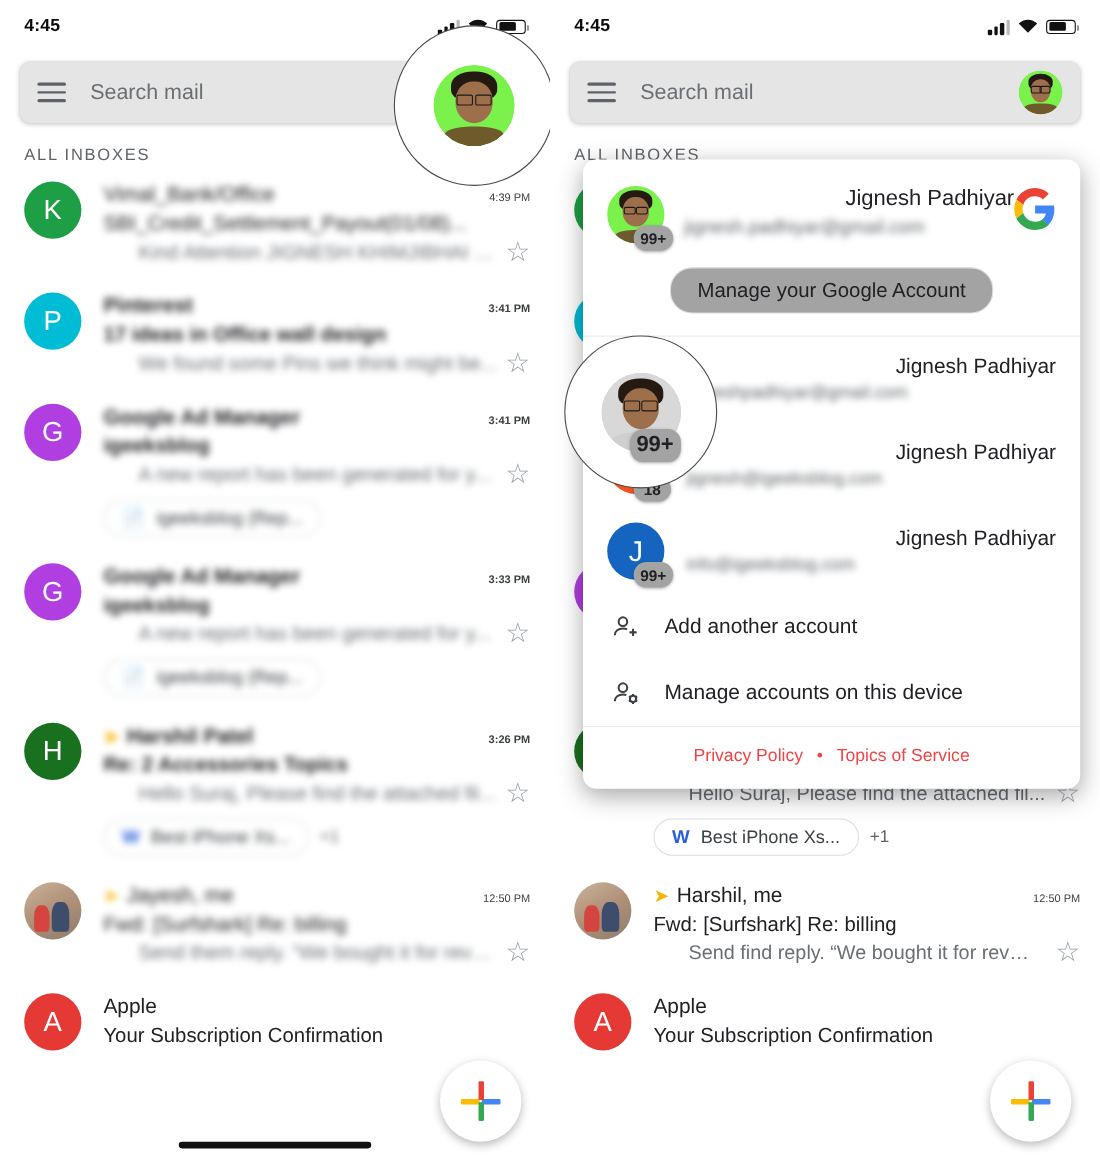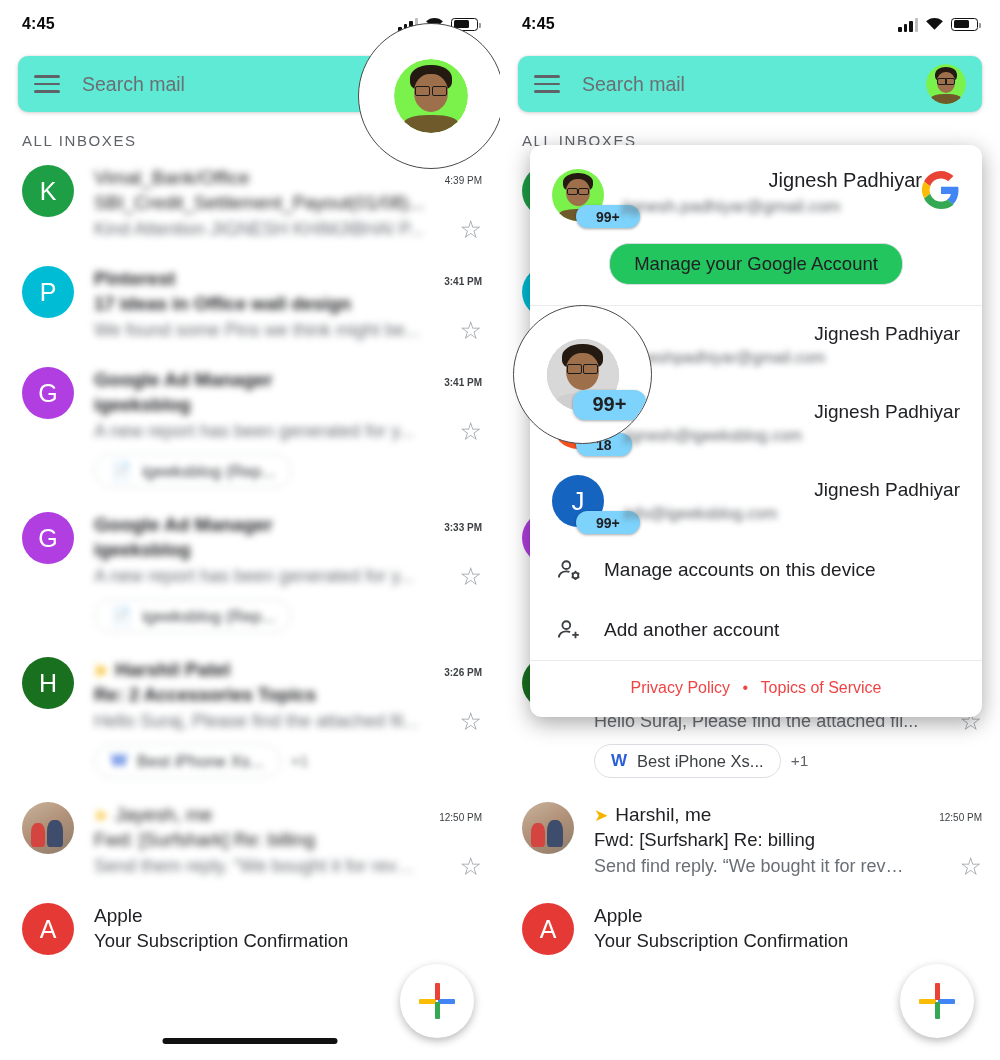--- a/index.html
+++ b/index.html
@@ -28,21 +28,21 @@
   .ic-signal i:nth-child(4) { height: 14px; background: #bdbdbd; }
   .ic-wifi { width: 19px; height: 14px; position: relative; }
   .ic-batt { width: 27px; height: 13px; border: 1.6px solid #111; border-radius: 3.5px;
              position: relative; padding: 1.6px; }
   .ic-batt .fill { height: 100%; width: 72%; background: #111; border-radius: 1.5px; }
   .ic-batt:after { content: ""; position: absolute; right: -4px; top: 4px; width: 2px;
                    height: 5px; background: #9a9a9a; border-radius: 0 1px 1px 0; }
 
   
   .searchwrap { padding: 8px 18px 10px; }
-  .searchbar { height: 56px; background: #5eead4; border-radius: 10px;
+  .searchbar { height: 56px; background: #e5e5e5; border-radius: 10px;
                box-shadow: 0 1px 4px rgba(0,0,0,.18), 0 0 0 .5px rgba(0,0,0,.045);
                display: flex; align-items: center; padding: 0 16px; }
   .hamburger { width: 26px; display: flex; flex-direction: column; gap: 5px; flex: none; }
   .hamburger span { display: block; height: 2.4px; background: #5f6368; border-radius: 2px; }
   .search-ph { margin-left: 22px; font-size: 19.5px; color: #6b6f73; }
   .avatar-slot { margin-left: auto; width: 40px; height: 40px; flex: none; }
   .av { width: 100%; height: 100%; border-radius: 50%; overflow: hidden; position: relative; }
 
   
   .face { position: absolute; inset: 0; border-radius: 50%; background: #7bf24b; overflow: hidden; }
@@ -73,21 +73,21 @@
   .mail-sender { font-size: 19px; color: #202124; flex: 1; min-width: 0;
                  white-space: nowrap; overflow: hidden; text-overflow: ellipsis; }
   .mail-sender.unread { font-weight: bold; }
   .mail-time { font-size: 10px; color: #3c4043; flex: none; padding-left: 10px; }
   .mail-time.unread { font-weight: bold; }
   .mail-subject { font-size: 18.5px; color: #202124; margin-top: 3px;
                   white-space: nowrap; overflow: hidden; text-overflow: ellipsis; }
   .mail-subject.unread { font-weight: bold; }
   .mail-snip-line { display: flex; align-items: center; margin-top: 3px; }
   .mail-snippet { font-size: 18px; color: #6a6f75; flex: 1; min-width: 0;
-                  white-space: nowrap; overflow: hidden; text-overflow: ellipsis; }
+                  white-space: nowrap; overflow: hidden; text-overflow: ellipsis; margin-left: 32px; }
   .star { flex: none; width: 30px; text-align: right; color: #9aa0a6; font-size: 25px;
           line-height: 1; }
   .chip-line { display: flex; align-items: center; margin-top: 10px; gap: 10px; }
   .chip { display: inline-flex; align-items: center; gap: 10px; height: 34px;
           border: 1px solid #dcdfe3; border-radius: 18px; padding: 0 16px;
           font-size: 16.5px; color: #3c4043; max-width: 240px; }
   .chip .gi { font-weight: bold; font-size: 17px; }
   .chip-extra { font-size: 15.5px; color: #5f6368; }
   .arrow-fwd { color: #f4b400; font-size: 17px; margin-right: 7px; }
 
@@ -123,32 +123,32 @@
 
   .acct-dialog { position: absolute; left: 30px; top: 145px; width: 452px;
                  background: #fff; border-radius: 12px;
                  box-shadow: 0 6px 22px rgba(0,0,0,.35); overflow: hidden; }
   .acct-head { display: flex; align-items: flex-start; padding: 24px 22px 0 22px; }
   .acct-av-wrap { position: relative; width: 52px; height: 52px; flex: none; }
   .acct-av { width: 52px; height: 52px; border-radius: 50%; overflow: hidden;
              display: flex; align-items: center; justify-content: center;
              color: #fff; font-size: 26px; }
   .badge { position: absolute; left: 24px; bottom: -7px; min-width: 34px; height: 23px;
-           background: #7dd3fc; border-radius: 12px; box-shadow: 0 1px 3px rgba(0,0,0,.35);
+           background: #a3a3a3; border-radius: 12px; box-shadow: 0 1px 3px rgba(0,0,0,.35);
            display: flex; align-items: center; justify-content: center;
-           font-size: 14px; font-weight: bold; color: #202124; padding: 0 20px; }
+           font-size: 14px; font-weight: bold; color: #202124; padding: 0 6px; }
   .acct-text { padding-left: 18px; flex: 1; min-width: 0; }
   .acct-name { font-size: 20px; color: #202124; text-align: right; }
   .acct-mail { font-size: 17px; color: #5f6368; margin-top: 5px; }
   .g-logo { flex: none; width: 38px; height: 38px; margin-top: 2px; }
 
   .manage-btn-row { display: flex; justify-content: center; padding: 22px 0 20px; }
   .manage-btn { border: 1px solid #dadce0; border-radius: 20px; height: 42px;
                 padding: 0 24px; font-size: 18.5px; color: #202124;
-                display: flex; align-items: center; background: #22c55e; }
+                display: flex; align-items: center; background: #a3a3a3; }
   .divider { height: 1px; background: #e8eaed; margin: 0 0 0 0; }
 
   .acct-row { display: flex; align-items: center; padding: 13px 22px; }
   .acct-row .acct-text { padding-left: 20px; }
   .acct-row .acct-name { font-size: 19px; }
   .acct-row .acct-mail { font-size: 16px; margin-top: 4px; }
 
   .menu-row { display: flex; align-items: center; padding: 17px 22px; }
   .menu-ic { width: 34px; flex: none; display: flex; justify-content: center; }
   .menu-label { font-size: 19px; color: #202124; padding-left: 18px; }
@@ -631,37 +631,37 @@
         <div class="acct-text">
           <div class="acct-name">Jignesh Padhiyar</div>
           <div class="acct-mail blur2">info@igeeksblog.com</div>
         </div>
       </div>
 
       <div class="menu-row">
         <div class="menu-ic">
           <svg viewBox="0 0 24 24" width="26" height="26" fill="none" stroke="#3c4043" stroke-width="1.7">
             <circle cx="9.5" cy="7.5" r="3.6"></circle>
+              <path d="M2.7 19c0-3.7 3-5.7 6.8-5.7 1.3 0 2.5.2 3.5.7"></path>
+            <path d="M18 13.5v6M15 16.5h6"></path>
+          </svg>
+        </div>
+        <div class="menu-label">Add another account</div>
+      </div>
+
+      <div class="menu-row">
+        <div class="menu-ic">
+          <svg viewBox="0 0 24 24" width="26" height="26" fill="none" stroke="#3c4043" stroke-width="1.7">
+            <circle cx="9.5" cy="7.5" r="3.6"></circle>
               <path d="M2.7 19c0-3.7 3-5.7 6.8-5.7 1 0 2 .1 2.9.4"></path>
             <circle cx="18" cy="17" r="2.6"></circle>
               <path d="M18 12.8v1.2M18 20v1.2M21.5 14.9l-1 .6M14.5 19.1l1-.6M21.5 19.1l-1-.6M14.5 14.9l1 .6"></path>
           </svg>
         </div>
         <div class="menu-label">Manage accounts on this device</div>
-      </div>
-
-      <div class="menu-row">
-        <div class="menu-ic">
-          <svg viewBox="0 0 24 24" width="26" height="26" fill="none" stroke="#3c4043" stroke-width="1.7">
-            <circle cx="9.5" cy="7.5" r="3.6"></circle>
-              <path d="M2.7 19c0-3.7 3-5.7 6.8-5.7 1.3 0 2.5.2 3.5.7"></path>
-            <path d="M18 13.5v6M15 16.5h6"></path>
-          </svg>
-        </div>
-        <div class="menu-label">Add another account</div>
       </div>
 
       <div class="divider"></div>
 
       <div class="footer">
         <span>Privacy Policy</span>
         <span class="dot">•</span>
         <span>Topics of Service</span>
       </div>
     </div>

